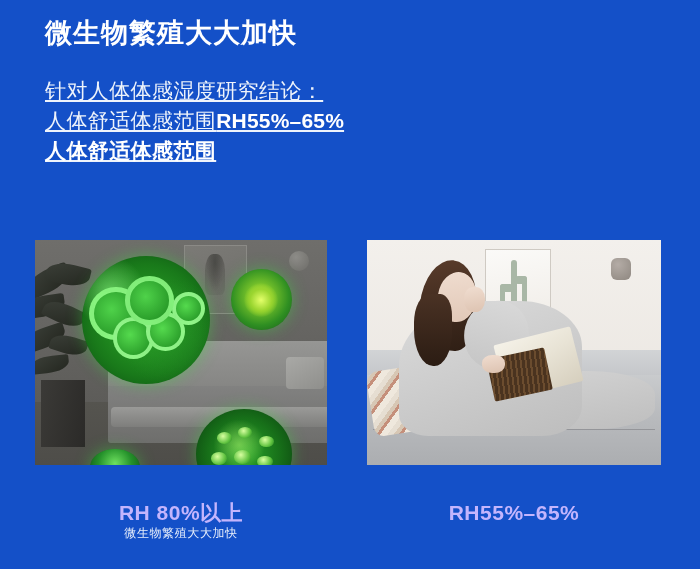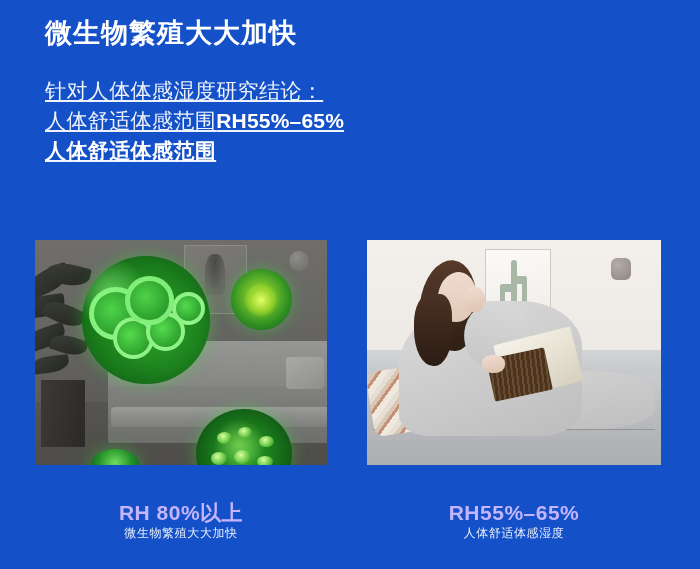--- a/index.html
+++ b/index.html
@@ -376,16 +376,15 @@
     </div>
   </div>
 
   <div class="cap" id="cap-left">
     <div class="cap-title">RH 80%以上</div>
     <div class="cap-sub">微生物繁殖大大加快</div>
   </div>
 
   <div class="cap" id="cap-right">
     <div class="cap-title">RH55%–65%</div>
-    <div class="cap-sub">人体舒适体感湿度</div>
   </div>
 
 </div>
 
 </body></html>

